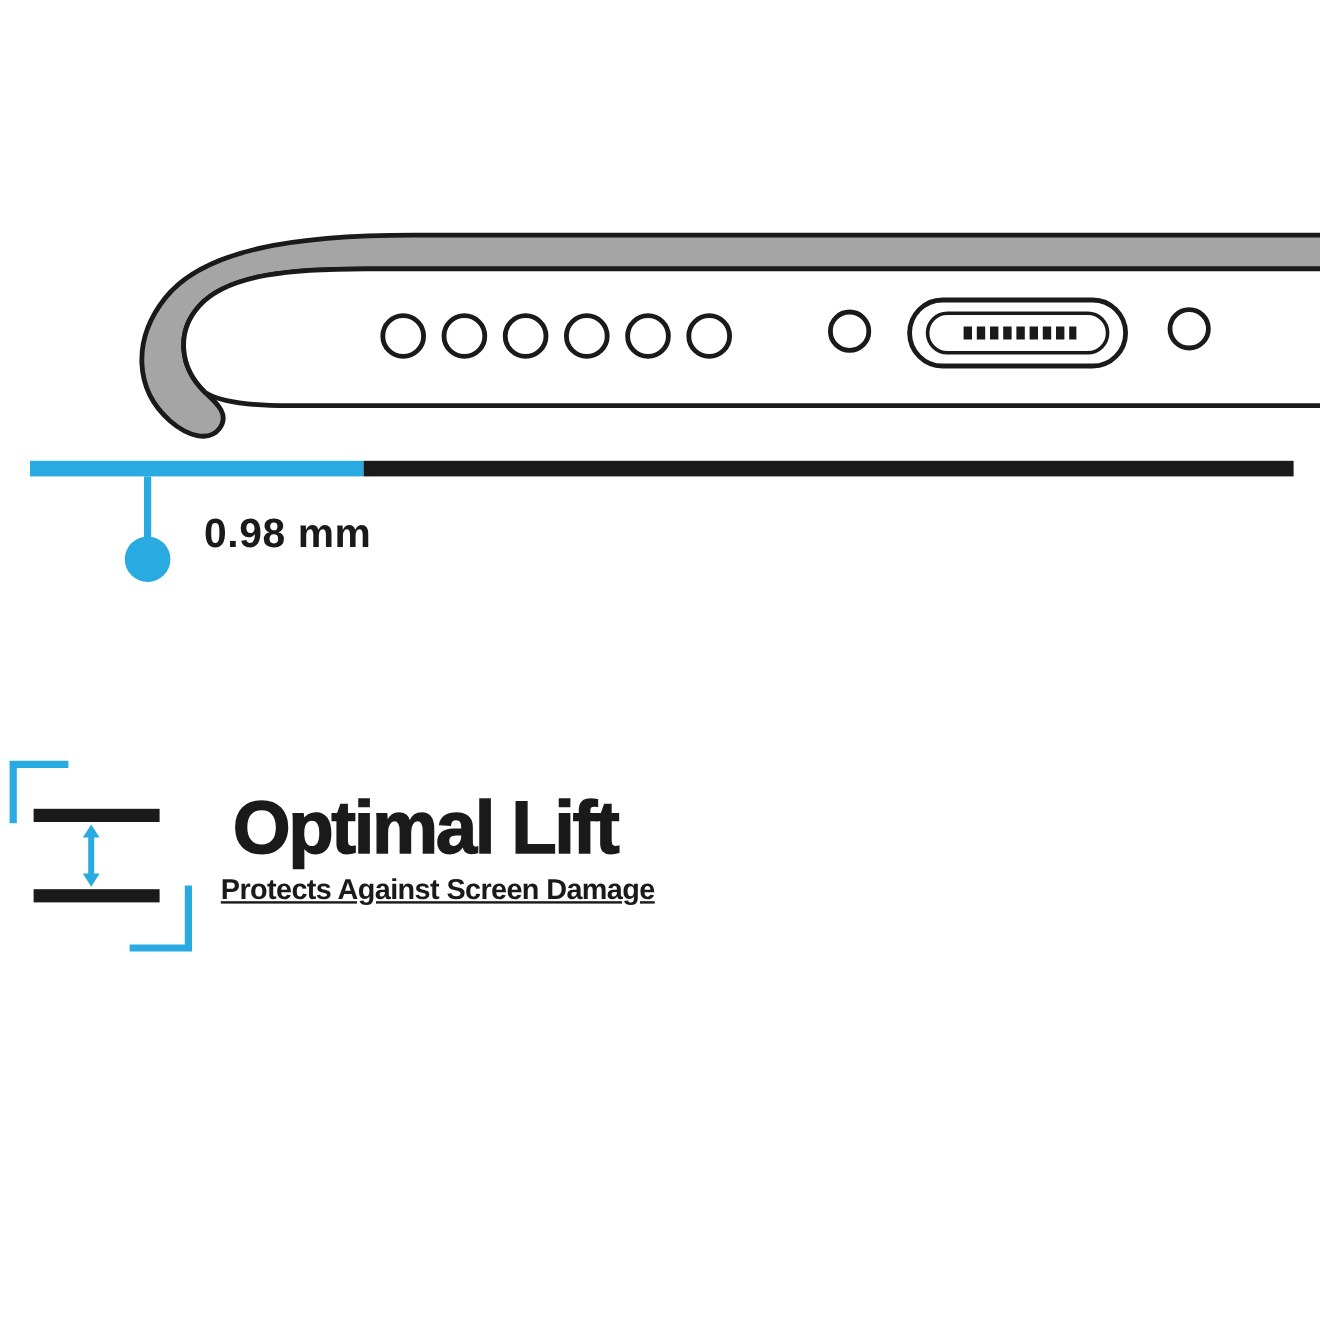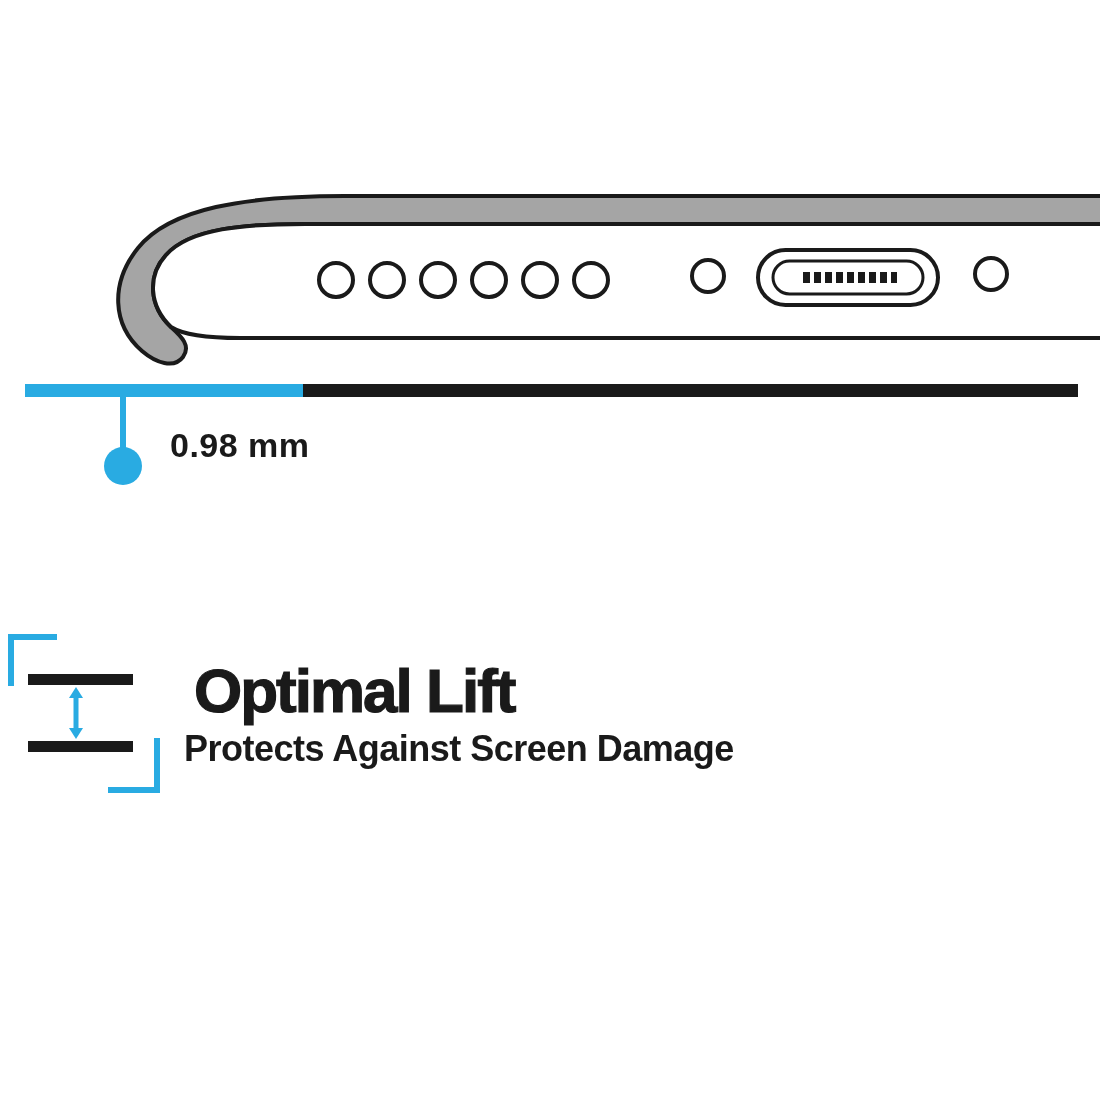--- a/index.html
+++ b/index.html
@@ -27,21 +27,21 @@
     position:absolute;left:170px;top:426px;
     font-size:34px;font-weight:700;letter-spacing:0.5px;
   }
   .feature-title{
     position:absolute;left:182px;top:646px;margin:12px;
     font-size:62px;font-weight:700;letter-spacing:-2px;line-height:1.05;
     -webkit-text-stroke:1.2px var(--ink,#1a1a1a);
   }
   .feature-subtitle{
     position:absolute;left:184px;top:728px;margin:0;
-    font-size:36px;font-weight:600;letter-spacing:-0.5px;
+    font-size:24px;font-weight:600;letter-spacing:-0.5px;text-decoration:underline;
   }
 </style>
 </head>
 <body>
 
 <div id="canvas">
 
   <svg id="main-art" width="1100" height="500" viewBox="0 0 1100 500">
 
     <path class="case-fill" d="M 1110 196 L 345 196 C 245 196 170 208 138 248 C 110 283 112 325 142 351

